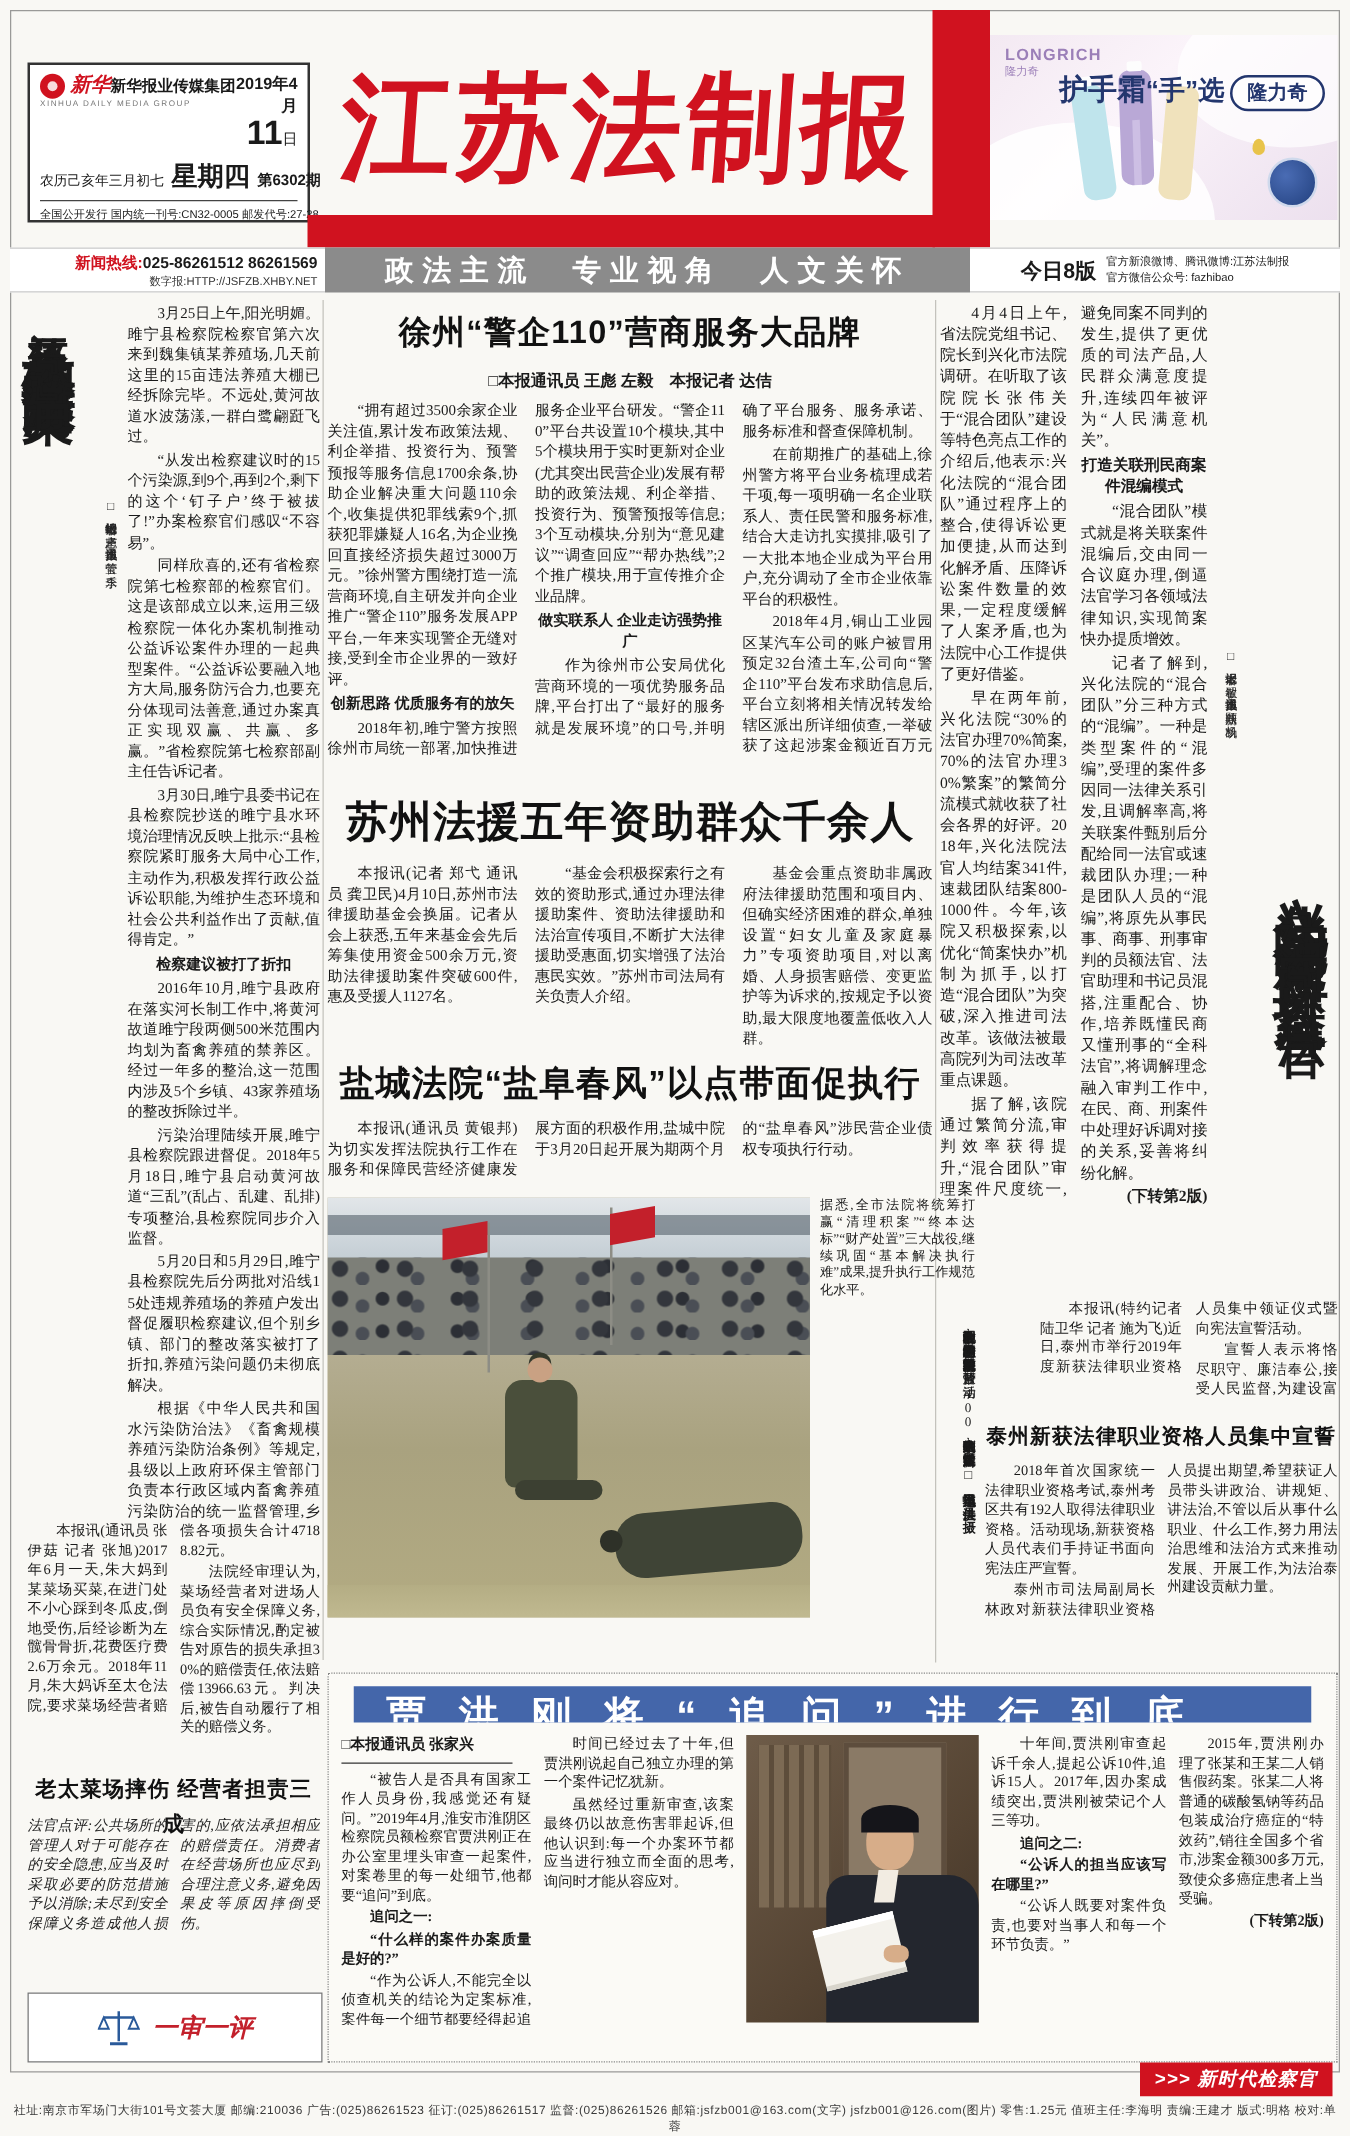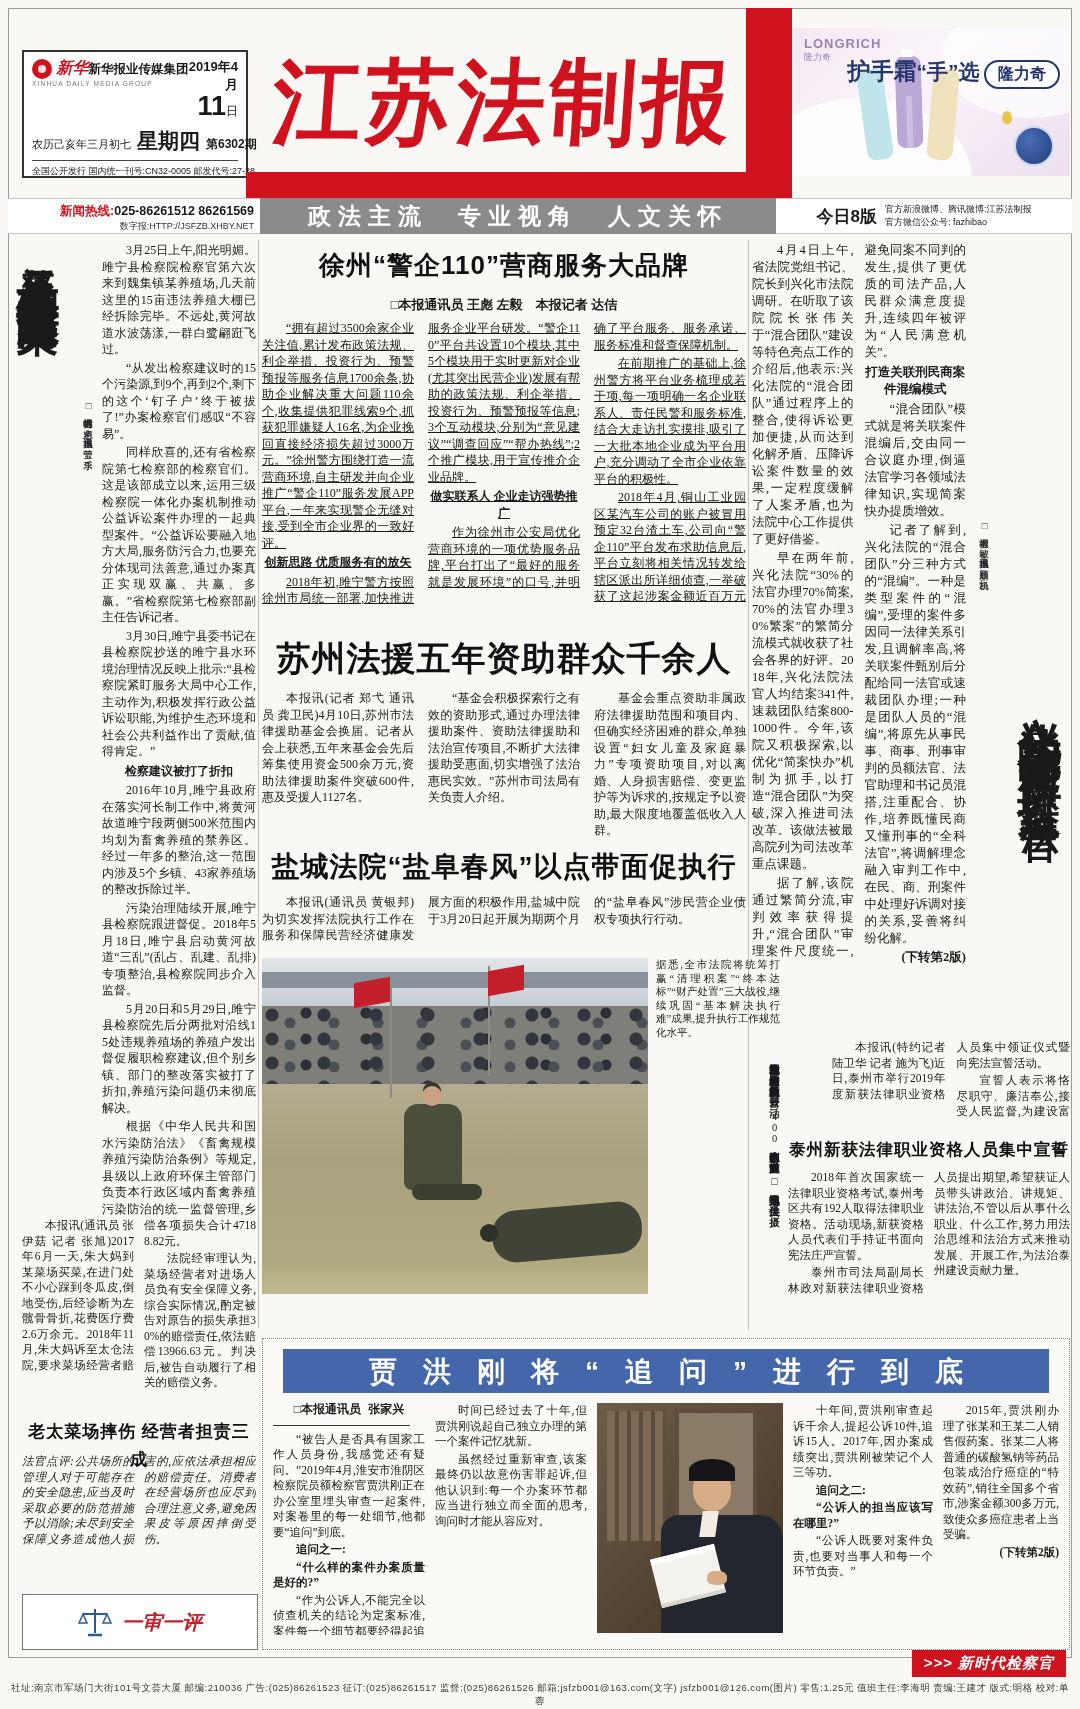--- a/index.html
+++ b/index.html
@@ -35,22 +35,22 @@
   .swirl{position:absolute;border-radius:50%;background:#ffffff;opacity:.85;}
   .tube{position:absolute;width:26px;height:92px;border-radius:9px;}
   .tube:before{content:"";position:absolute;left:7px;top:-7px;width:12px;height:8px;background:#fdfdfd;border-radius:2px;}
   
   .photo1{left:262px;top:958px;width:386px;height:336px;overflow:hidden;position:absolute;
           background:linear-gradient(180deg,#c9c5b5 0%,#b5ae93 35%,#a9a27f 60%,#b3ab82 100%);}
   .flagpole{position:absolute;width:2px;background:#8d8d85;}
   .flag{position:absolute;width:36px;height:25px;background:#c3202b;transform:skewY(-10deg);}
   .photo2{width:186px;height:230px;overflow:hidden;position:relative;flex:0 0 auto;
           background:linear-gradient(135deg,#6e5c49 0%,#544332 60%,#3e3226 100%);}
-  .bluebar{background:#4466aa;color:#fff;font-weight:900;font-size:28px;line-height:46px;height:44px;
-           text-align:center;letter-spacing:26px;padding-left:26px;overflow:hidden;}
+  .bluebar{background:#4466aa;color:#fff;font-weight:900;font-size:32px;line-height:46px;height:29px;
+           text-align:left;letter-spacing:26px;padding-left:26px;overflow:hidden;}
   .dotbox{border:1px dotted #888;background:#fbfaf6;box-sizing:border-box;}
   .tagred{background:#d0121f;color:#fff;font-weight:bold;font-style:italic;font-size:15px;
           padding:4px 12px;letter-spacing:1px;}
   .scale-label{color:#c3202b;font-weight:900;font-size:20px;font-family:"Liberation Serif",serif;font-style:italic;}
   .footer{font-size:9.5px;color:#3a3a3a;text-align:center;letter-spacing:.5px;}
   .commentary{font-style:italic;color:#222;}
 </style>
 </head>
 <body>
 
@@ -137,21 +137,21 @@
     <p class="sub">检察建议被打了折扣</p>
     <p class="jp">2016年10月,雎宁县政府在落实河长制工作中,将黄河故道雎宁段两侧500米范围内均划为畜禽养殖的禁养区。经过一年多的整治,这一范围内涉及5个乡镇、43家养殖场的整改拆除过半。</p>
     <p class="jp">污染治理陆续开展,雎宁县检察院跟进督促。2018年5月18日,雎宁县启动黄河故道“三乱”(乱占、乱建、乱排)专项整治,县检察院同步介入监督。</p>
     <p class="jp">5月20日和5月29日,雎宁县检察院先后分两批对沿线15处违规养殖场的养殖户发出督促履职检察建议,但个别乡镇、部门的整改落实被打了折扣,养殖污染问题仍未彻底解决。</p>
     <p class="jp">根据《中华人民共和国水污染防治法》《畜禽规模养殖污染防治条例》等规定,县级以上政府环保主管部门负责本行政区域内畜禽养殖污染防治的统一监督管理,乡镇人民政府也负有相应职责。</p>
 
   </div>
 
   <div class="abs headline" style="left:262px;top:240px;width:484px;font-size:26px;line-height:50px;">徐州“警企110”营商服务大品牌</div>
   <div class="abs" style="left:262px;top:296px;width:484px;text-align:center;font-size:13px;font-weight:bold;">□本报通讯员 王彪 左毅　本报记者 达佶</div>
-  <div class="abs serif b12 cols3" style="left:262px;top:320px;width:484px;height:292px;text-decoration:underline;">
+  <div class="abs serif b12 cols3" style="left:262px;top:320px;width:484px;height:292px;">
     <p class="jp">“拥有超过3500余家企业关注值,累计发布政策法规、利企举措、投资行为、预警预报等服务信息1700余条,协助企业解决重大问题110余个,收集提供犯罪线索9个,抓获犯罪嫌疑人16名,为企业挽回直接经济损失超过3000万元。”徐州警方围绕打造一流营商环境,自主研发并向企业推广“警企110”服务发展APP平台,一年来实现警企无缝对接,受到全市企业界的一致好评。</p>
     <p class="sub">创新思路 优质服务有的放矢</p>
     <p class="jp">2018年初,雎宁警方按照徐州市局统一部署,加快推进服务企业平台研发。“警企110”平台共设置10个模块,其中5个模块用于实时更新对企业(尤其突出民营企业)发展有帮助的政策法规、利企举措、投资行为、预警预报等信息;3个互动模块,分别为“意见建议”“调查回应”“帮办热线”;2个推广模块,用于宣传推介企业品牌。</p>
     <p class="sub">做实联系人 企业走访强势推广</p>
     <p class="jp">作为徐州市公安局优化营商环境的一项优势服务品牌,平台打出了“最好的服务就是发展环境”的口号,并明确了平台服务、服务承诺、服务标准和督查保障机制。</p>
     <p class="jp">在前期推广的基础上,徐州警方将平台业务梳理成若干项,每一项明确一名企业联系人、责任民警和服务标准,结合大走访扎实摸排,吸引了一大批本地企业成为平台用户,充分调动了全市企业依靠平台的积极性。</p>
     <p class="jp">2018年4月,铜山工业园区某汽车公司的账户被冒用预定32台渣土车,公司向“警企110”平台发布求助信息后,平台立刻将相关情况转发给辖区派出所详细侦查,一举破获了这起涉案金额近百万元的诈骗大案,受到了市政府主要领导的批示肯定和全市企业界的真心点赞。</p>
 
   </div>
 
@@ -215,21 +215,21 @@
   <div class="abs headline" style="left:788px;top:1136px;width:282px;font-size:16.5px;line-height:26px;">泰州新获法律职业资格人员集中宣誓</div>
   <div class="abs serif cols2 b11" style="left:788px;top:1170px;width:282px;height:158px;column-gap:10px;">
     <p class="jp">2018年首次国家统一法律职业资格考试,泰州考区共有192人取得法律职业资格。活动现场,新获资格人员代表们手持证书面向宪法庄严宣誓。</p>
     <p class="jp">泰州市司法局副局长林政对新获法律职业资格人员提出期望,希望获证人员带头讲政治、讲规矩、讲法治,不管以后从事什么职业、什么工作,努力用法治思维和法治方式来推动发展、开展工作,为法治泰州建设贡献力量。</p>
   </div>
 
   <div class="abs dotbox" style="left:262px;top:1338px;width:808px;height:312px;padding:8px 10px;">
     <div class="bluebar" style="margin:2px 10px 0 10px;">贾洪刚将“追问”进行到底</div>
     <div style="display:flex;gap:10px;margin-top:10px;height:232px;overflow:hidden;">
       <div class="serif b11" style="width:152px;overflow:hidden;">
-        <div style="font-size:12px;font-weight:bold;font-family:Liberation Mono, monospace;text-align:center;">□本报通讯员 张家兴</div>
+        <div style="font-size:12px;font-weight:bold;font-family:Liberation Serif, serif;">□本报通讯员 张家兴</div>
         <div style="border-top:1px solid #333;width:90%;margin:6px 0;"></div>
         <p class="jp">“被告人是否具有国家工作人员身份,我感觉还有疑问。”2019年4月,淮安市淮阴区检察院员额检察官贾洪刚正在办公室里埋头审查一起案件,对案卷里的每一处细节,他都要“追问”到底。</p>
         <p class="jp" style="font-weight:bold;">追问之一:</p>
         <p class="jp" style="font-weight:bold;">“什么样的案件办案质量是好的?”</p>
         <p class="jp">“作为公诉人,不能完全以侦查机关的结论为定案标准,案件每一个细节都要经得起追问。”贾洪刚说。</p>
       </div>
       <div class="serif b11" style="width:152px;overflow:hidden;">
         <p class="jp">时间已经过去了十年,但贾洪刚说起自己独立办理的第一个案件记忆犹新。</p>
         <p class="jp">虽然经过重新审查,该案最终仍以故意伤害罪起诉,但他认识到:每一个办案环节都应当进行独立而全面的思考,询问时才能从容应对。</p>
       </div>

